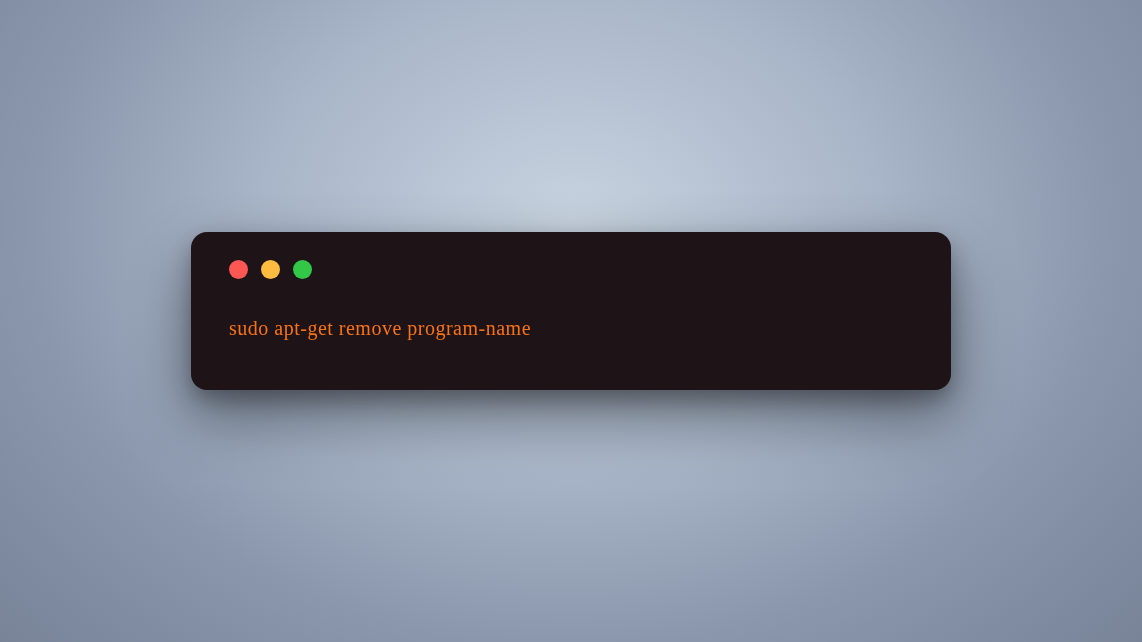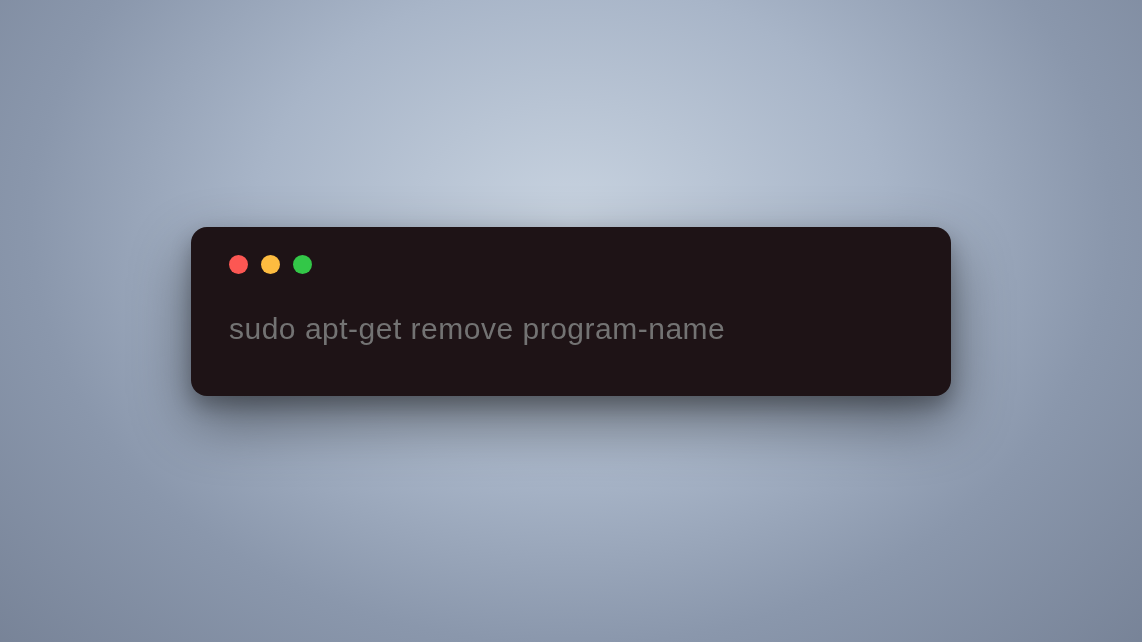--- a/index.html
+++ b/index.html
@@ -49,23 +49,23 @@
     
     .traffic-light.minimize {
       background: #fdbc40;
     }
     
     .traffic-light.maximize {
       background: #33c748;
     }
     
     .terminal-content {
-      font-family: Liberation Sans, sans-serif;
-      font-size: 30px;
-      color: #737373;
+      font-family: Liberation Serif, serif;
+      font-size: 20px;
+      color: #f97316;
       letter-spacing: 0.5px;
       padding-left: 6px;
       padding-bottom: 8px;
     }
   </style>
 </head>
 <body>
 
 <div class="terminal-window">
   <div class="traffic-lights">

